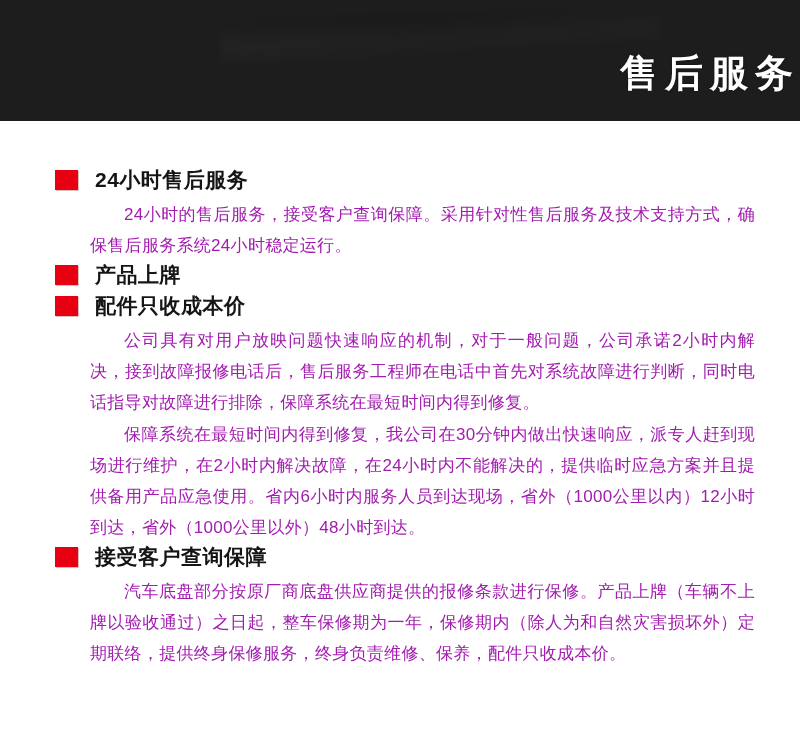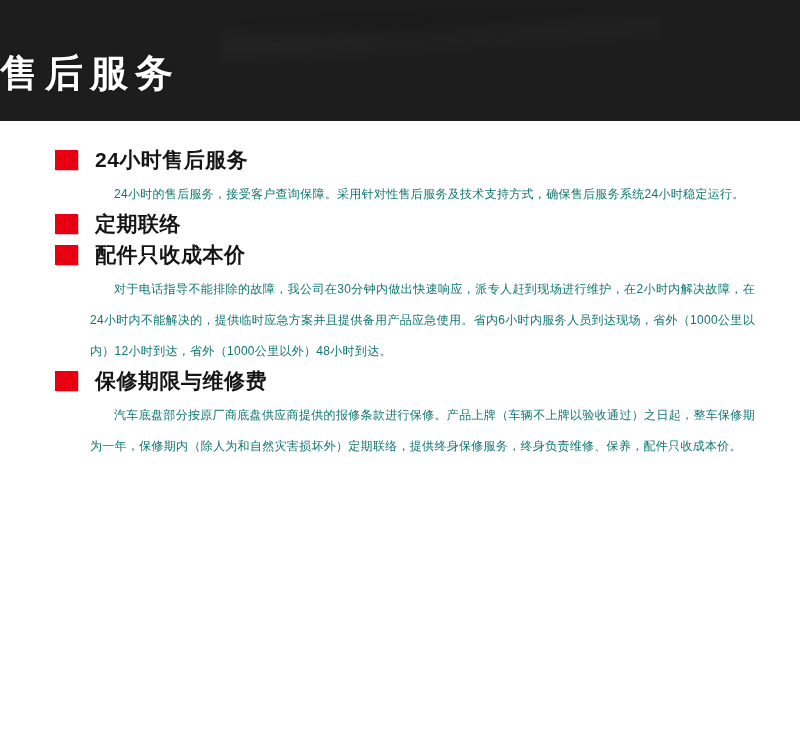--- a/index.html
+++ b/index.html
@@ -21,21 +21,21 @@
     width: 100%;
     height: 121px;
     background: #1d1d1d;
     overflow: hidden;
   }
   .banner-title {
     position: absolute;
     top: 50px;
     left: 0;
     width: 100%;
-    text-align: left;
+    text-align: right;
     color: #ffffff;
     font-size: 38px;
     font-weight: bold;
     letter-spacing: 7px;
     line-height: 46px;
     text-shadow: 0 0 2px rgba(0,0,0,0.6);
   }
   .watermark {
     position: absolute;
     top: 12px;
@@ -46,21 +46,21 @@
       radial-gradient(ellipse at 15% 60%, rgba(255,255,255,0.05), transparent 60%),
       radial-gradient(ellipse at 45% 40%, rgba(0,0,0,0.25), transparent 65%),
       radial-gradient(ellipse at 75% 50%, rgba(255,255,255,0.04), transparent 60%);
     filter: blur(2px);
     transform: rotate(-2deg);
     opacity: 0.6;
     pointer-events: none;
   }
   
   .content {
-    padding: 27px 45px 0 55px;
+    padding: 47px 45px 0 55px;
   }
   .section { margin-bottom: 2px; }
   .section-head {
     display: flex;
     align-items: center;
     margin: 0 0 7px 0;
   }
   .bullet {
     flex: 0 0 auto;
     width: 23px;
@@ -72,23 +72,23 @@
   .section-title {
     font-size: 21px;
     line-height: 24px;
     font-weight: bold;
     color: #151515;
     margin: 0;
     letter-spacing: 0.5px;
   }
   .section p {
     margin: 0 0 1px 35px;
-    font-size: 12px;
+    font-size: 17px;
     line-height: 31px;
-    color: #0f766e;
+    color: #a21caf;
     text-align: justify;
     text-indent: 2em;
     letter-spacing: 0.3px;
   }
 </style>
 </head>
 <body>
 
 <div class="page">
 
@@ -103,34 +103,35 @@
       <div class="section-head">
         <span class="bullet"></span>
         <h2 class="section-title">24小时售后服务</h2>
       </div>
       <p>24小时的售后服务，接受客户查询保障。采用针对性售后服务及技术支持方式，确保售后服务系统24小时稳定运行。</p>
     </div>
 
     <div class="section">
       <div class="section-head">
         <span class="bullet"></span>
-        <h2 class="section-title">定期联络</h2>
+        <h2 class="section-title">产品上牌</h2>
       </div>
     </div>
 
     <div class="section">
       <div class="section-head">
         <span class="bullet"></span>
         <h2 class="section-title">配件只收成本价</h2>
       </div>
-      <p>对于电话指导不能排除的故障，我公司在30分钟内做出快速响应，派专人赶到现场进行维护，在2小时内解决故障，在24小时内不能解决的，提供临时应急方案并且提供备用产品应急使用。省内6小时内服务人员到达现场，省外（1000公里以内）12小时到达，省外（1000公里以外）48小时到达。</p>
+      <p>公司具有对用户放映问题快速响应的机制，对于一般问题，公司承诺2小时内解决，接到故障报修电话后，售后服务工程师在电话中首先对系统故障进行判断，同时电话指导对故障进行排除，保障系统在最短时间内得到修复。</p>
+      <p>保障系统在最短时间内得到修复，我公司在30分钟内做出快速响应，派专人赶到现场进行维护，在2小时内解决故障，在24小时内不能解决的，提供临时应急方案并且提供备用产品应急使用。省内6小时内服务人员到达现场，省外（1000公里以内）12小时到达，省外（1000公里以外）48小时到达。</p>
     </div>
 
     <div class="section">
       <div class="section-head">
         <span class="bullet"></span>
-        <h2 class="section-title">保修期限与维修费</h2>
+        <h2 class="section-title">接受客户查询保障</h2>
       </div>
       <p>汽车底盘部分按原厂商底盘供应商提供的报修条款进行保修。产品上牌（车辆不上牌以验收通过）之日起，整车保修期为一年，保修期内（除人为和自然灾害损坏外）定期联络，提供终身保修服务，终身负责维修、保养，配件只收成本价。</p>
     </div>
 
   </div>
 </div>
 
 </body></html>

